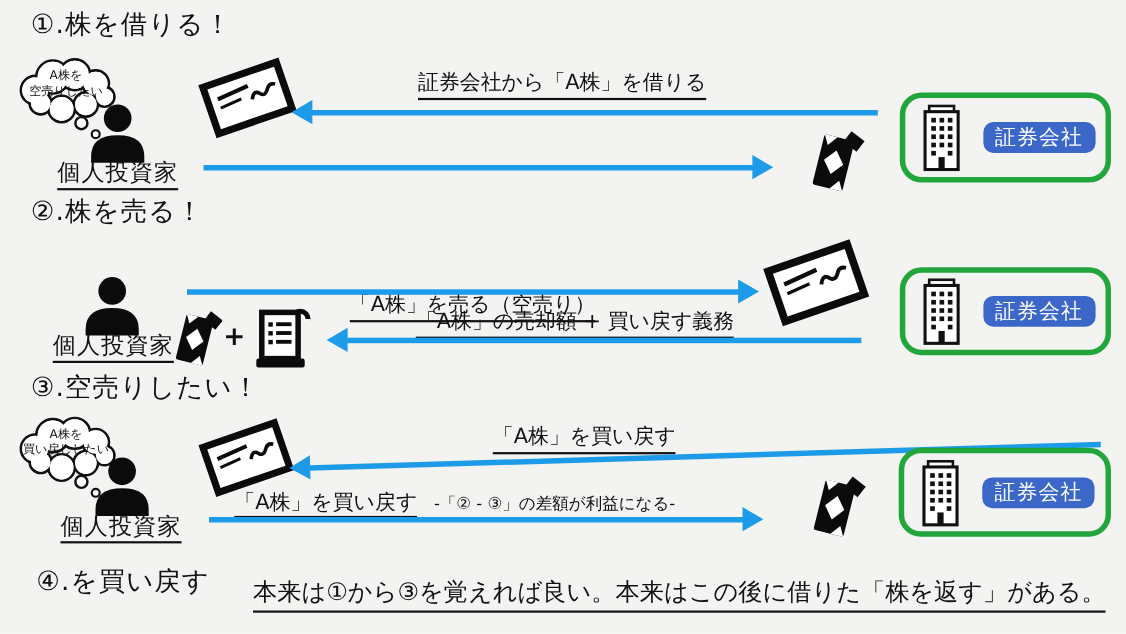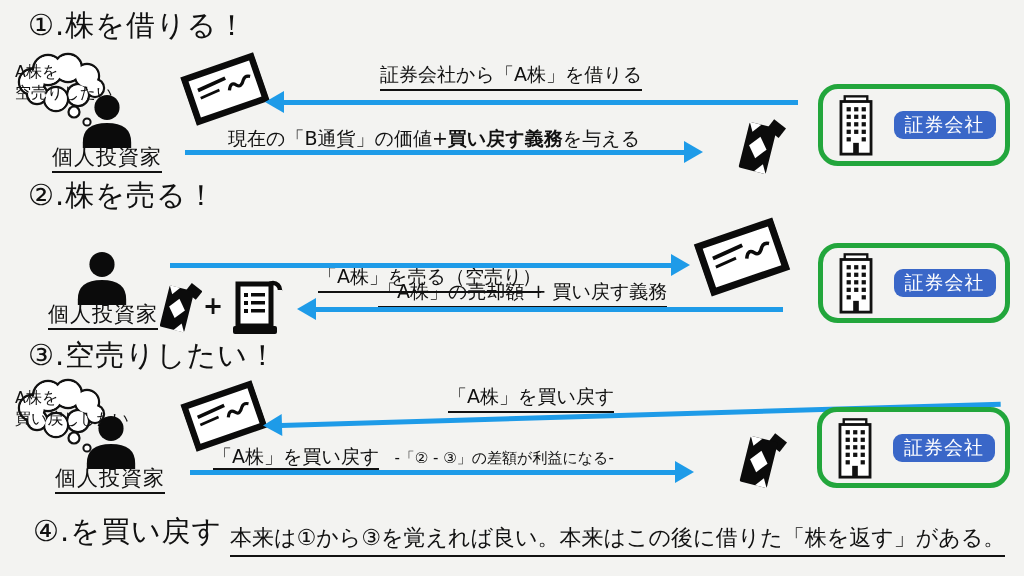--- a/index.html
+++ b/index.html
@@ -2,37 +2,37 @@
 <html><head>
 <meta charset="utf-8">
 <style>
   :root{
     --arrow:#1e9be8; --green:#22a63c; --badge:#3a67c8; --ink:#111; --bg:#f3f3f1;
   }
   html,body{margin:0;padding:0;}
   body{font-family:"DejaVu Sans","Liberation Sans",sans-serif;color:var(--ink);}
   .page{position:relative;width:1024px;height:576px;background:var(--bg);overflow:hidden;}
   .abs{position:absolute;white-space:nowrap;}
-  .title{font-size:29px;letter-spacing:1px;}
+  .title{font-size:24px;letter-spacing:1px;}
   .ulab{font-size:19px;border-bottom:2px solid var(--ink);padding-bottom:1px;}
   .inv{font-size:21px;border-bottom:2px solid var(--ink);letter-spacing:1px;}
   .note{font-size:22px;border-bottom:2px solid var(--ink);padding-bottom:2px;}
   .plain{border-bottom:none;}
   .b{font-weight:bold;}
   
   .arrow{position:absolute;height:5px;background:var(--arrow);}
   .arrow.left::before{content:"";position:absolute;left:-18px;top:-9px;width:0;height:0;
     border-top:11px solid transparent;border-bottom:11px solid transparent;border-right:19px solid var(--arrow);}
   .arrow.right::after{content:"";position:absolute;right:-18px;top:-9px;width:0;height:0;
     border-top:11px solid transparent;border-bottom:11px solid transparent;border-left:19px solid var(--arrow);}
   
   .broker{position:absolute;border:5px solid var(--green);border-radius:20px;background:var(--bg);
     display:flex;align-items:center;justify-content:center;gap:15px;}
   .badge{background:var(--badge);color:#fff;font-size:19px;border-radius:9px;padding:1px 11px;letter-spacing:1px;}
-  .bubble-text{position:absolute;left:3px;top:10px;width:90px;font-size:16px;line-height:1.3;}
+  .bubble-text{position:absolute;left:3px;top:10px;width:90px;text-align:center;font-size:11px;line-height:1.3;}
   .rot{transform:rotate(-19deg);}
   .plus{font-size:24px;font-weight:bold;}
 </style>
 </head>
 <body>
 
 <div class="page">
 
   <div class="abs title" style="left:28px;top:6px;">①.株を借りる！</div>
 
@@ -76,23 +76,20 @@
   <svg class="abs rot" style="left:186px;top:62px;" width="78" height="54" viewBox="0 0 84 56">
     <rect x="4" y="4" width="76" height="48" fill="#fff" stroke="#0b0b0b" stroke-width="7"></rect>
     <line x1="14" y1="20" x2="46" y2="17" stroke="#0b0b0b" stroke-width="4"></line>
     <line x1="14" y1="29" x2="36" y2="27" stroke="#0b0b0b" stroke-width="3"></line>
     <path d="M46 31 q4 -9 9 -3 q4 5 9 -3 q3 -4 8 -1" fill="none" stroke="#0b0b0b" stroke-width="3.5"></path>
   </svg>
 
   <div class="abs ulab" style="left:380px;top:62px;">証券会社から「A株」を借りる</div>
   <div class="arrow left" style="left:283px;top:100px;width:515px;"></div>
 
-  <div class="abs ulab" style="left:228px;top:126px;">
-    <span>現在の「B通貨」の価値+</span><span class="b">買い戻す義務</span><span>を与える</span>
-  </div>
   <div class="arrow right" style="left:185px;top:150px;width:500px;"></div>
 
   <svg class="abs" style="left:733px;top:116px;" width="54" height="62" viewBox="0 0 46 62">
     <g transform="rotate(14 23 31)">
       <rect x="27" y="3" width="15" height="12" fill="#0b0b0b" transform="rotate(24 34 9)"></rect>
       <rect x="7" y="9" width="28" height="47" rx="2" fill="#0b0b0b"></rect>
       <path d="M21 21 l9 11 -9 11 -9 -11 z" fill="#fff"></path>
       <path d="M7 9 l12 0 -7 9 z" fill="#fff"></path>
       <path d="M35 56 l-12 0 7 -9 z" fill="#fff"></path>
     </g>

